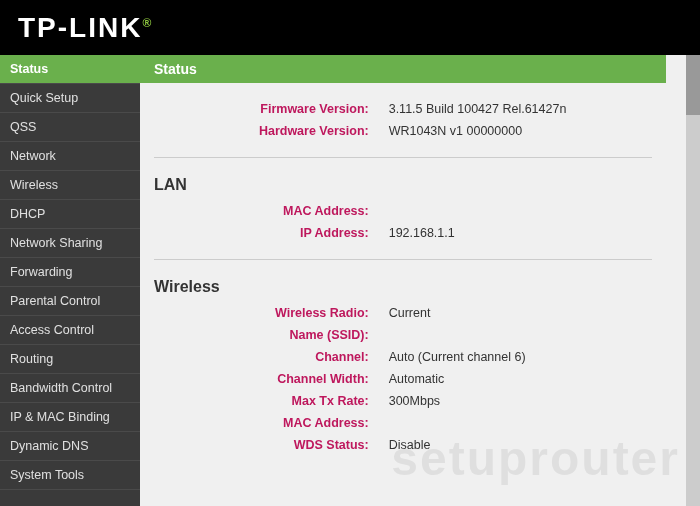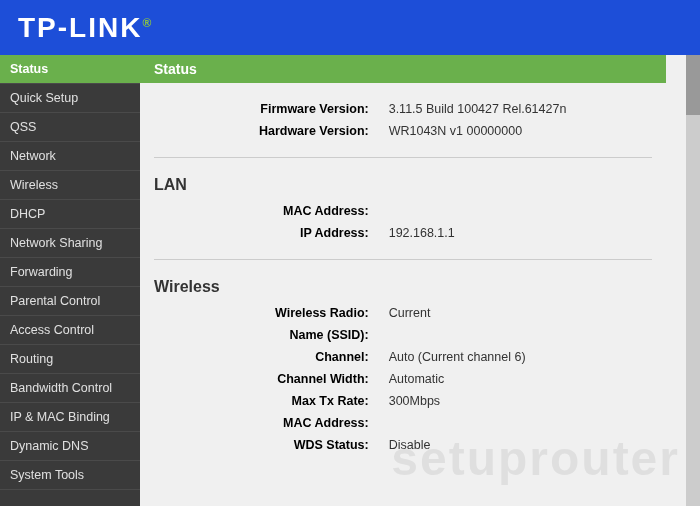--- a/index.html
+++ b/index.html
@@ -7,21 +7,21 @@
       font-family: Arial, sans-serif;
       font-size: 13px;
       background: #d0d0d0;
       width: 700px;
       height: 506px;
       overflow: hidden;
     }
 
     
     .header {
-      background: #1d4ed8;
+      background: #000000;
       height: 55px;
       display: flex;
       align-items: center;
       padding-left: 18px;
     }
     .logo {
       color: #8dc63f;
       font-size: 28px;
       font-weight: bold;
       letter-spacing: 2px;
@@ -104,21 +104,21 @@
       border-collapse: collapse;
       margin-bottom: 15px;
     }
     .info-table td {
       padding: 4px 8px;
       font-size: 12.5px;
     }
     .info-table .label {
       text-align: right;
       font-weight: bold;
-      color: #000000;
+      color: #be185d;
       width: 45%;
     }
     .info-table .value {
       color: #333;
       padding-left: 12px;
     }
 
     .divider {
       border: none;
       border-top: 1px solid #ccc;

